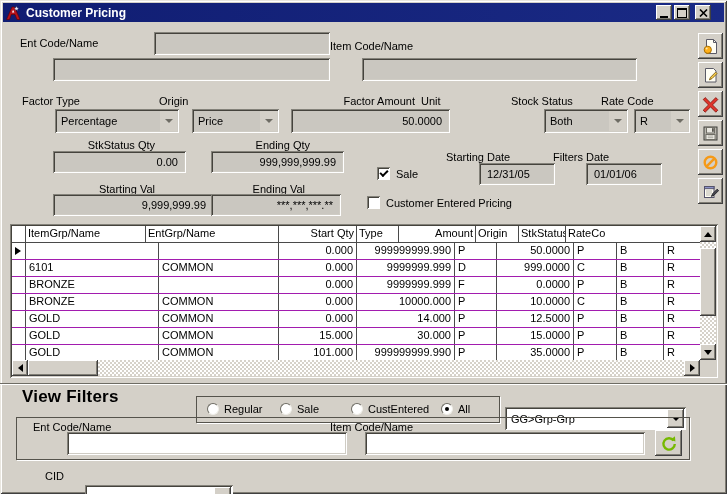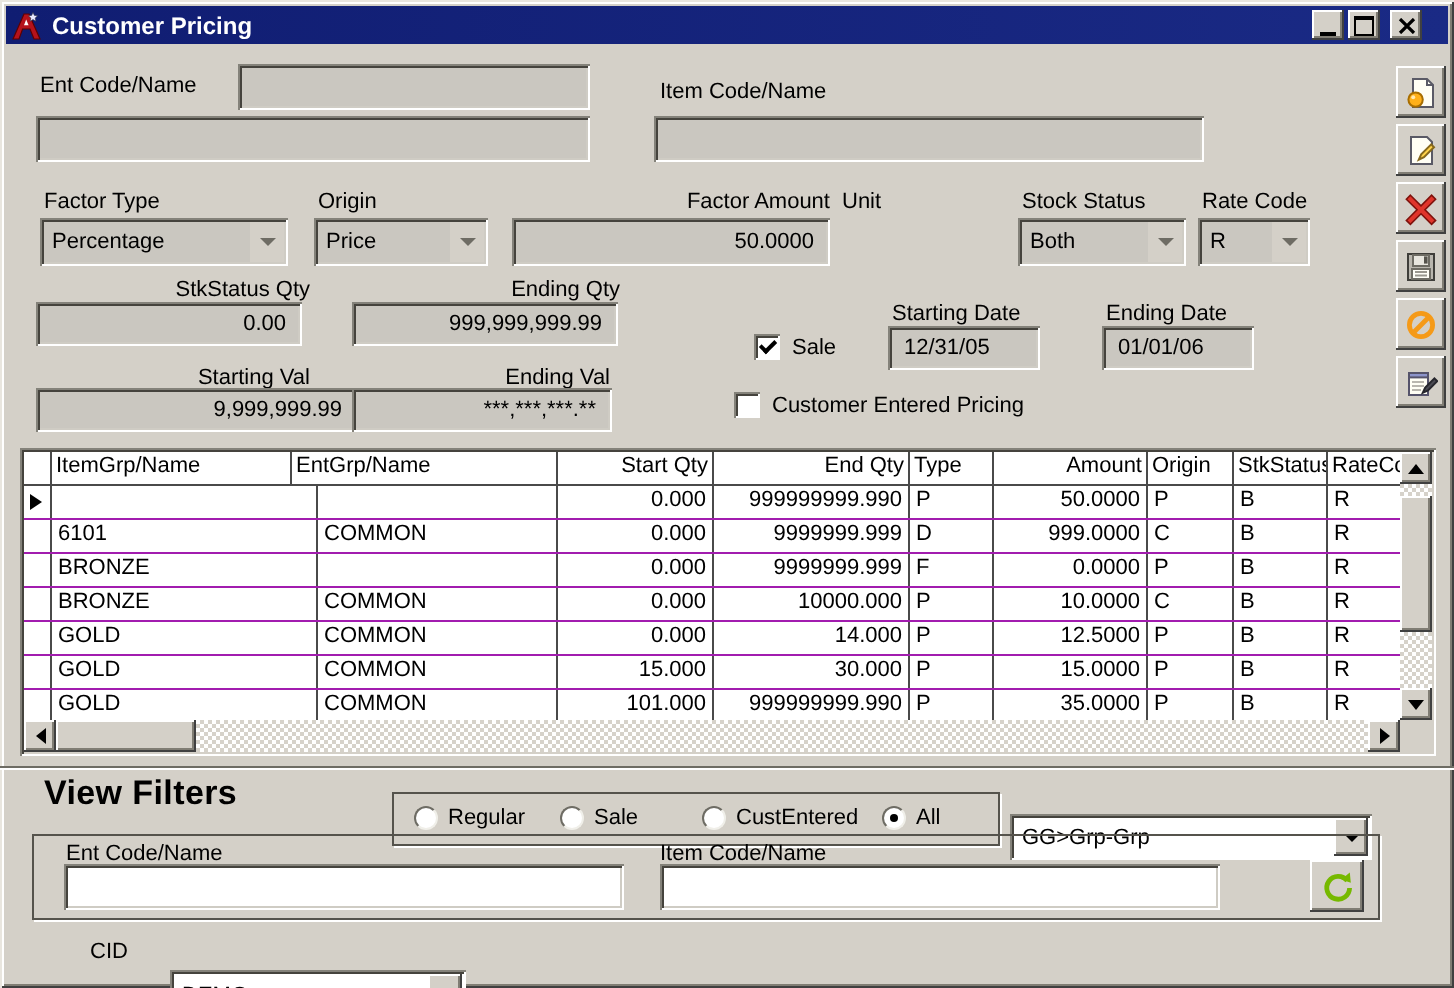--- a/index.html
+++ b/index.html
@@ -1,21 +1,21 @@
 <!DOCTYPE html>
 <html><head>
 <meta charset="utf-8">
 <style>
   html,body{margin:0;padding:0;background:#808080;}
   .window{position:relative;width:727px;height:494px;background:#d4d0c8;overflow:hidden;
     font-family:"Liberation Sans",sans-serif;font-size:11px;color:#000;
     box-shadow:inset 1px 1px 0 #e9e6df, inset -1px -1px 0 #404040, inset 2px 2px 0 #fff, inset -2px -2px 0 #807d74;}
   
   .raised{box-shadow:inset -1px -1px 0 #404040, inset 1px 1px 0 #fff, inset -2px -2px 0 #807d74, inset 2px 2px 0 #d4d0c8;}
-  .sunken{box-shadow:inset 1px 1px 0 #84827a, inset -1px -1px 0 #fff, inset 2px 2px 0 #45433d, inset -2px -2px 0 #cfccc4;}
+  .sunken{box-shadow:inset 1px 1px 0 #84827a, inset -1px -1px 0 #fff, inset 2px 2px 0 #45433d, inset -2px -2px 0 #cfccc4;margin-left:35px;}
   
   .titlebar{position:absolute;left:3px;top:3px;width:721px;height:19px;
     background:linear-gradient(90deg,#101d72,#1a2a85);display:flex;align-items:center;}
   .app-icon{width:16px;height:16px;margin-left:2px;flex:0 0 auto;}
   .title-text{color:#fff;font-weight:bold;font-size:12px;margin-left:5px;white-space:nowrap;}
   .winbtn{position:absolute;top:2px;width:16px;height:15px;background:#d4d0c8;
     display:flex;align-items:center;justify-content:center;}
   .btn-min{left:653px}.btn-max{left:671px}.btn-close{left:692px}
   .g-min{width:8px;height:2px;background:#000;margin-top:8px;}
   .g-max{width:8px;height:7px;border:1px solid #000;border-top-width:2px;}
@@ -152,21 +152,21 @@
 
   <div class="lbl rlbl" style="left:51px;top:139px;width:104px">StkStatus Qty</div>
   <div class="field num sunken" style="left:18px;top:151px;width:133px;height:22px">0.00</div>
   <div class="lbl rlbl" style="left:206px;top:139px;width:104px">Ending Qty</div>
   <div class="field num sunken" style="left:176px;top:151px;width:133px;height:22px">999,999,999.99</div>
 
   <span class="checkbox on" style="left:377px;top:167px"></span>
   <div class="lbl" style="left:396px;top:168px">Sale</div>
   <div class="lbl" style="left:446px;top:151px">Starting Date</div>
   <div class="field sunken" style="left:444px;top:163px;width:76px;height:22px">12/31/05</div>
-  <div class="lbl" style="left:553px;top:151px">Ending Date</div>
+  <div class="lbl" style="left:553px;top:151px">Filters Date</div>
   <div class="field sunken" style="left:551px;top:163px;width:76px;height:22px">01/01/06</div>
 
   <div class="lbl rlbl" style="left:51px;top:183px;width:104px">Starting Val</div>
   <div class="field num sunken" style="left:18px;top:194px;width:161px;height:22px">9,999,999.99</div>
   <div class="lbl rlbl" style="left:201px;top:183px;width:104px">Ending Val</div>
   <div class="field num sunken" style="left:176px;top:194px;width:130px;height:22px">***,***,***.**</div>
   <span class="checkbox" style="left:367px;top:196px"></span>
   <div class="lbl" style="left:386px;top:197px">Customer Entered Pricing</div>
 
   <div class="toolbar">
@@ -214,21 +214,20 @@
       </div>
     </div>
 
   <div class="table">
     <div class="tinner">
       <div class="theader">
         <div class="tsel-h"></div>
       <div class="th c1">ItemGrp/Name</div>
           <div class="th c0">EntGrp/Name</div>
           <div class="th c2">Start Qty</div>
-          <div class="th c3">End Qty</div>
           <div class="th c4">Type</div>
           <div class="th c5">Amount</div>
           <div class="th c6">Origin</div>
           <div class="th c7">StkStatus</div>
           <div class="th c8">RateCo</div>
         </div>
       <div class="tbody">
           <div class="trow">
             <div class="tsel sel"></div>
             <div class="td c0"></div>

